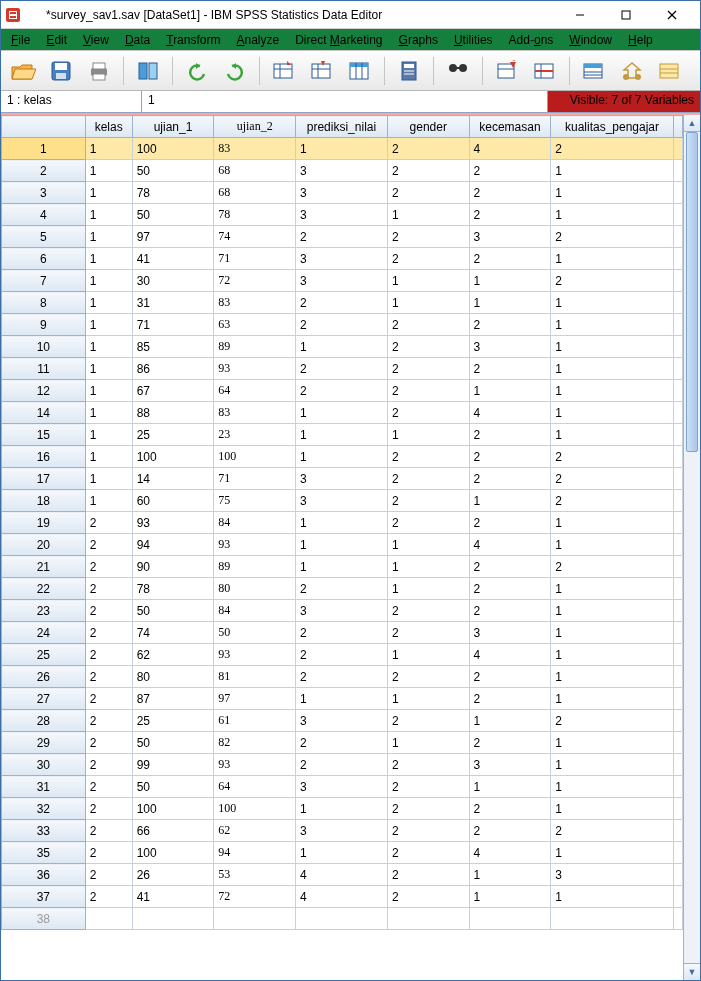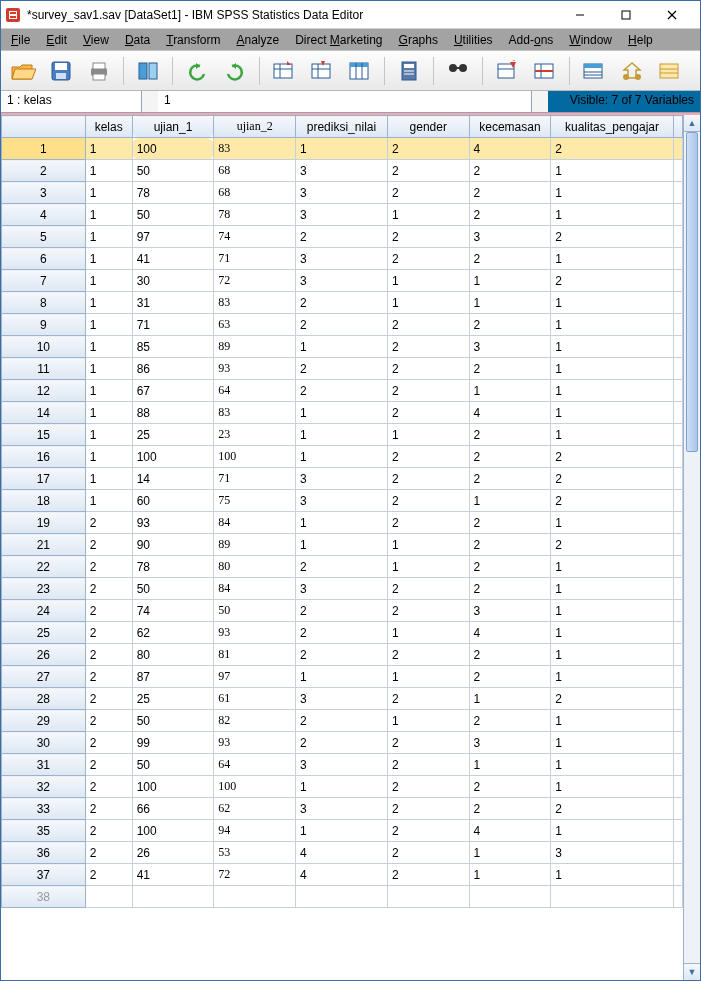--- a/index.html
+++ b/index.html
@@ -1,51 +1,51 @@
 <!DOCTYPE html>
 <html><head>
 <meta charset="utf-8">
 <style>
   * { box-sizing: border-box; }
   html, body { margin:0; padding:0; font-family: Tahoma, Arial, sans-serif; font-size:12px; color:#000; }
   body { width:701px; height:981px; background:#fff; display:flex; flex-direction:column; border:1px solid #3b6ea5; }
   
-  .titlebar { height:28px; background:#fff; display:flex; align-items:center; padding:0 6px 0 4px; border-bottom:1px solid #d0d0d0; }
+  .titlebar { height:28px; background:#fff; display:flex; align-items:center; padding:0 6px 0 4px; border-bottom:1px solid #d0d0d0;gap:19px; }
   .titlebar .app-icon { width:16px; height:16px; margin-right:6px; }
   .titlebar .title { flex:1; font-size:12px; }
   .winbtns { display:flex; gap:1px; align-items:center; }
   .winbtn { width:45px; height:28px; display:flex; align-items:center; justify-content:center; }
   
-  .menubar { height:22px; background:#a3a3a3; display:flex; align-items:center; padding:0 4px; border-bottom:1px solid #c5c5c5; gap:4px; }
+  .menubar { height:22px; background:#15803d; display:flex; align-items:center; padding:0 4px; border-bottom:1px solid #c5c5c5; gap:4px; }
   .menuitem { padding:2px 6px; cursor:default; }
   .menuitem .u { text-decoration: underline; }
   
   .toolbar { height:40px; background:linear-gradient(#fdfdfd,#e9e9e9); border-bottom:1px solid #b7b7b7; display:flex; align-items:center; padding:0 6px; gap:6px; }
   .tbtn { width:32px; height:32px; border:1px solid transparent; border-radius:3px; display:flex; align-items:center; justify-content:center; }
   .tsep { width:1px; height:28px; background:#c5c5c5; margin:0 2px; }
   
-  .cellind { height:22px; display:flex; border-bottom:1px solid #8ea5c2; background:#f4f4f4;gap:16px; }
+  .cellind { height:22px; display:flex; border-bottom:1px solid #8ea5c2; background:#f4f4f4; }
   .cellind .left { width:141px; border-right:1px solid #8ea5c2; padding:2px 6px; background:#fff; }
   .cellind .value { flex:1; padding:2px 6px; background:#fff; border-right:1px solid #8ea5c2;}
-  .cellind .vis { width:152px; padding:2px 6px; text-align:right; background:#0369a1;}
+  .cellind .vis { width:152px; padding:2px 6px; text-align:right; background:#b91c1c;}
   
   .gridwrap { flex:1; display:flex; overflow:hidden; border-top:2px solid #fca5a5; }
   .grid { flex:1; overflow:hidden; }
   table { border-collapse:collapse; table-layout:fixed; width:100%; }
   th, td { border:1px solid #c5d0df; height:22px; padding:0 4px; text-align:left; font-size:12px; white-space:nowrap; overflow:hidden; text-overflow:clip; }
   th { background:linear-gradient(#f5f8fc,#dde7f3); text-align:center; font-weight:normal; border-color:#9fb2cb; position:relative; }
   th.rowhdr, td.rowhdr { background:linear-gradient(#f5f8fc,#dde7f3); text-align:center; border-color:#9fb2cb; width:82px; }
   th.corner { width:82px; background:linear-gradient(#f5f8fc,#dde7f3); border-color:#9fb2cb; }
   td { background:#fff; }
   tr.selected td { background:#ffe9a8; }
   tr.selected td.rowhdr { background:#ffe08a; }
   tr.faded td.rowhdr { color:#9a9a9a; }
   
   .c-kelas { width:46px; }
-  .c-ujian1 { width:80px;border-radius:8px; }
+  .c-ujian1 { width:80px; }
   .c-ujian2 { width:80px;font-family:Liberation Serif, serif; }
   .c-pred { width:90px; }
   .c-gender { width:80px; }
   .c-kecem { width:80px; }
   .c-kual { width:120px; }
   .c-blank { width:8px; }
   
   
   .vscroll { width:17px; background:#eef2f7; border-left:1px solid #9fb2cb; position:relative; }
   .vscroll .btn { height:17px; background:linear-gradient(#f5f8fc,#dde7f3); border-bottom:1px solid #9fb2cb; display:flex; align-items:center; justify-content:center; font-size:9px; color:#3b6ea5; }
@@ -439,20 +439,31 @@
             <td class="c-kelas">2</td>
             <td class="c-ujian1">93</td>
             <td class="c-ujian2">84</td>
             <td class="c-pred">1</td>
             <td class="c-gender">2</td>
             <td class="c-kecem">2</td>
             <td class="c-kual">1</td>
             <td class="c-blank"></td>
           </tr>
           <tr>
+            <td class="rowhdr">20</td>
+            <td class="c-kelas">2</td>
+            <td class="c-ujian1">94</td>
+            <td class="c-ujian2">93</td>
+            <td class="c-pred">1</td>
+            <td class="c-gender">1</td>
+            <td class="c-kecem">4</td>
+            <td class="c-kual">1</td>
+            <td class="c-blank"></td>
+          </tr>
+          <tr>
             <td class="rowhdr">21</td>
             <td class="c-kelas">2</td>
             <td class="c-ujian1">90</td>
             <td class="c-ujian2">89</td>
             <td class="c-pred">1</td>
             <td class="c-gender">1</td>
             <td class="c-kecem">2</td>
             <td class="c-kual">2</td>
             <td class="c-blank"></td>
           </tr>

